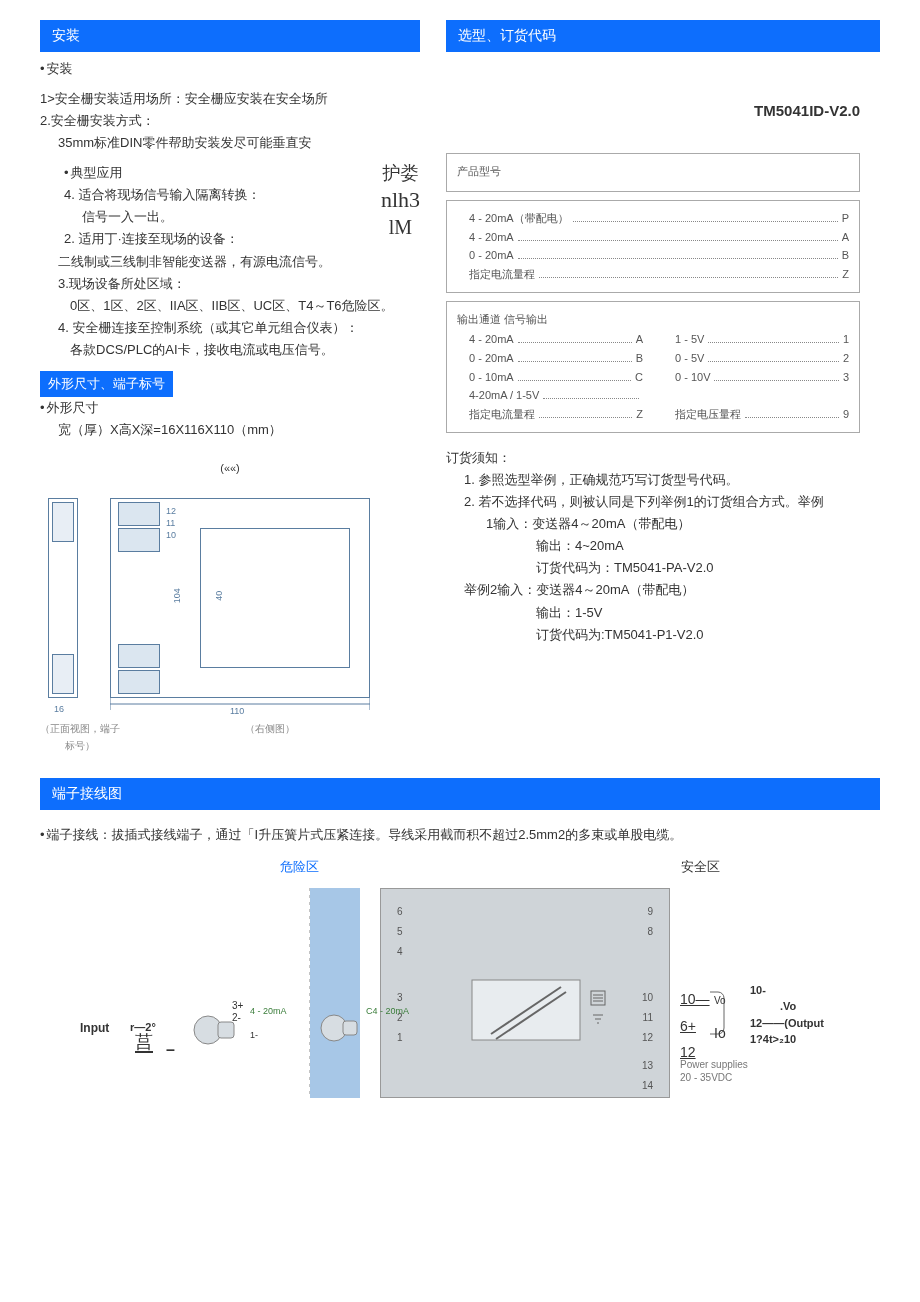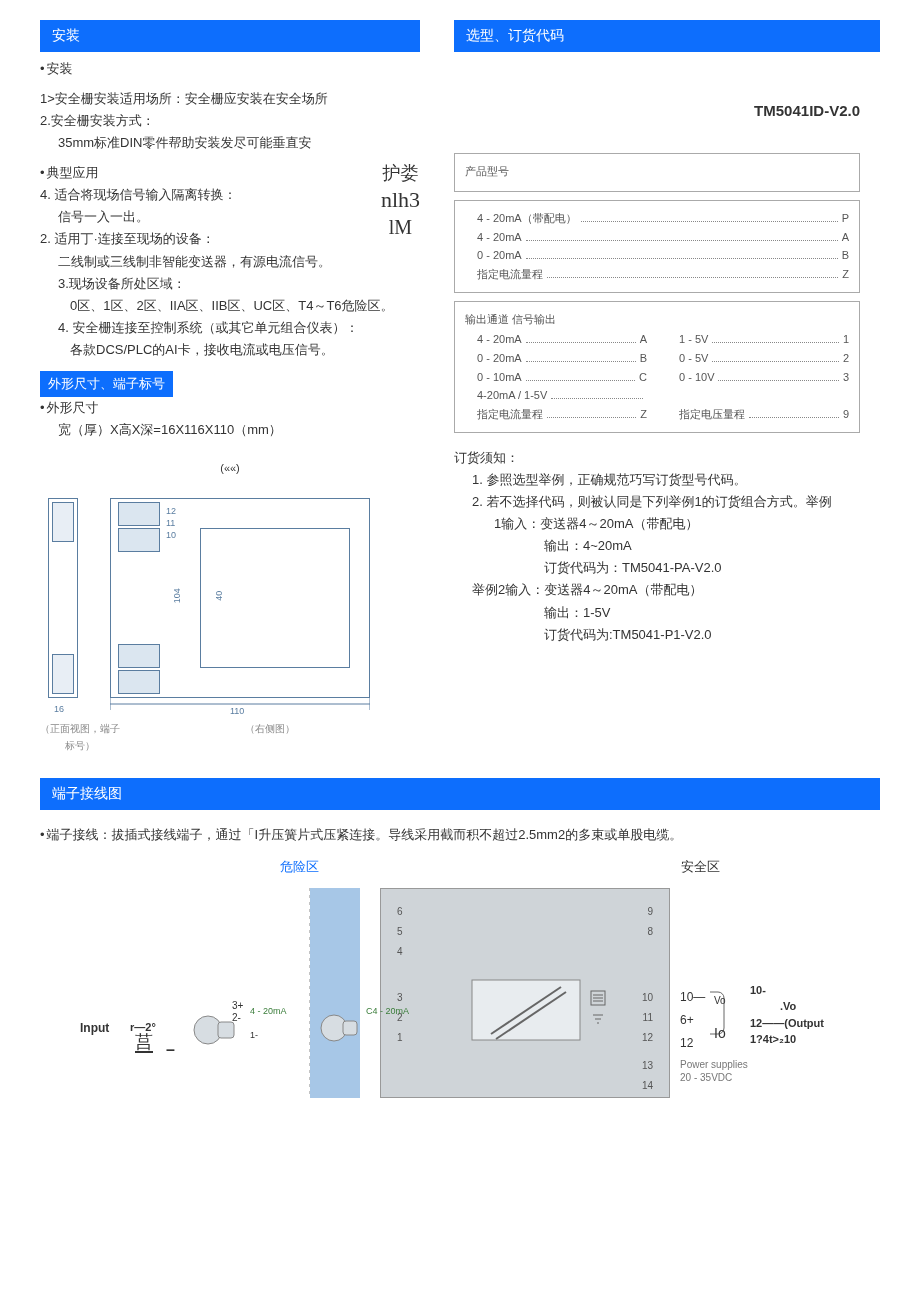--- a/index.html
+++ b/index.html
@@ -24,21 +24,21 @@
   .small-header {
     background: #0d6efd;
     color: #fff;
     padding: 2px 8px;
     font-size: 13px;
     display: inline-block;
     margin-top: 10px;
   }
   .two-col {
     display: flex;
-    gap: 34px;
+    gap: 26px;
   }
   .leftcol { flex: 0 0 380px; }
   .rightcol { flex: 1; }
   .block { margin-bottom: 8px; }
   .indent { padding-left: 18px; }
   .indent2 { padding-left: 40px; }
   .dot::before { content: "•"; margin-right: 2px; }
   .model-code { text-align: right; font-weight: bold; font-size: 15px; padding-right: 20px;}
   .spec-box {
     border: 1px solid #aaa;
@@ -100,21 +100,21 @@
 
 <div class="two-col">
 
   <div class="leftcol">
     <div class="section-header full">安装</div>
     <div class="block"><span class="dot">安装</span></div>
     <div>1&gt;安全栅安装适用场所：安全栅应安装在安全场所</div>
     <div>2.安全栅安装方式：</div>
     <div class="indent">35mm标准DIN零件帮助安装发尽可能垂直安</div>
 
-    <div style="display:flex;align-items:flex-start;gap:10px;margin-top:8px;">
+    <div style="display:flex;align-items:flex-start;gap:10px;margin-top:8px;margin-left:24px;">
       <div style="flex:1">
         <div><span class="dot">典型应用</span></div>
         <div>4. 适合将现场信号输入隔离转换：</div>
         <div class="indent">信号一入一出。</div>
         <div>2. 适用丁·连接至现场的设备：</div>
       </div>
       <div class="stray" style="text-align:center; font-size:18px; line-height:1.3;">
         <div>护娄</div>
         <div style="font-size:22px">nlh3</div>
         <div style="font-size:20px">lM</div>
@@ -334,21 +334,21 @@
         <rect x="4" y="2" width="14" height="14" fill="none" stroke="#666"></rect>
         <line x1="6" y1="6" x2="16" y2="6" stroke="#666"></line>
           <line x1="6" y1="9" x2="16" y2="9" stroke="#666"></line>
           <line x1="6" y1="12" x2="16" y2="12" stroke="#666"></line>
         <path d="M6 26 h10 M8 30 h6 M10 34 h2" stroke="#666" fill="none"></path>
       </svg>
     </div>
 
     <div style="position:absolute;left:286px;top:116px;font-size:9px;color:#3a7d3a;">C4 - 20mA</div>
 
-    <div style="position:absolute;left:600px;top:98px;font-size:12px;line-height:1.9;">
+    <div style="position:absolute;left:600px;top:98px;font-size:14px;line-height:1.9;text-decoration:underline;">
       <div><span>10—</span></div>
       <div><span>6+</span></div>
       <div><span>12</span></div>
     </div>
     <div style="position:absolute;left:624px;top:100px;font-size:10px;">
       <svg width="24" height="50">
         <path d="M6 4 h8 a6 6 0 0 1 6 6 v30 a6 6 0 0 1 -6 6 h-8" fill="none" stroke="#666"></path>
       </svg>
     </div>
     <div style="position:absolute;left:634px;top:104px;font-size:10px;">Vo</div>

